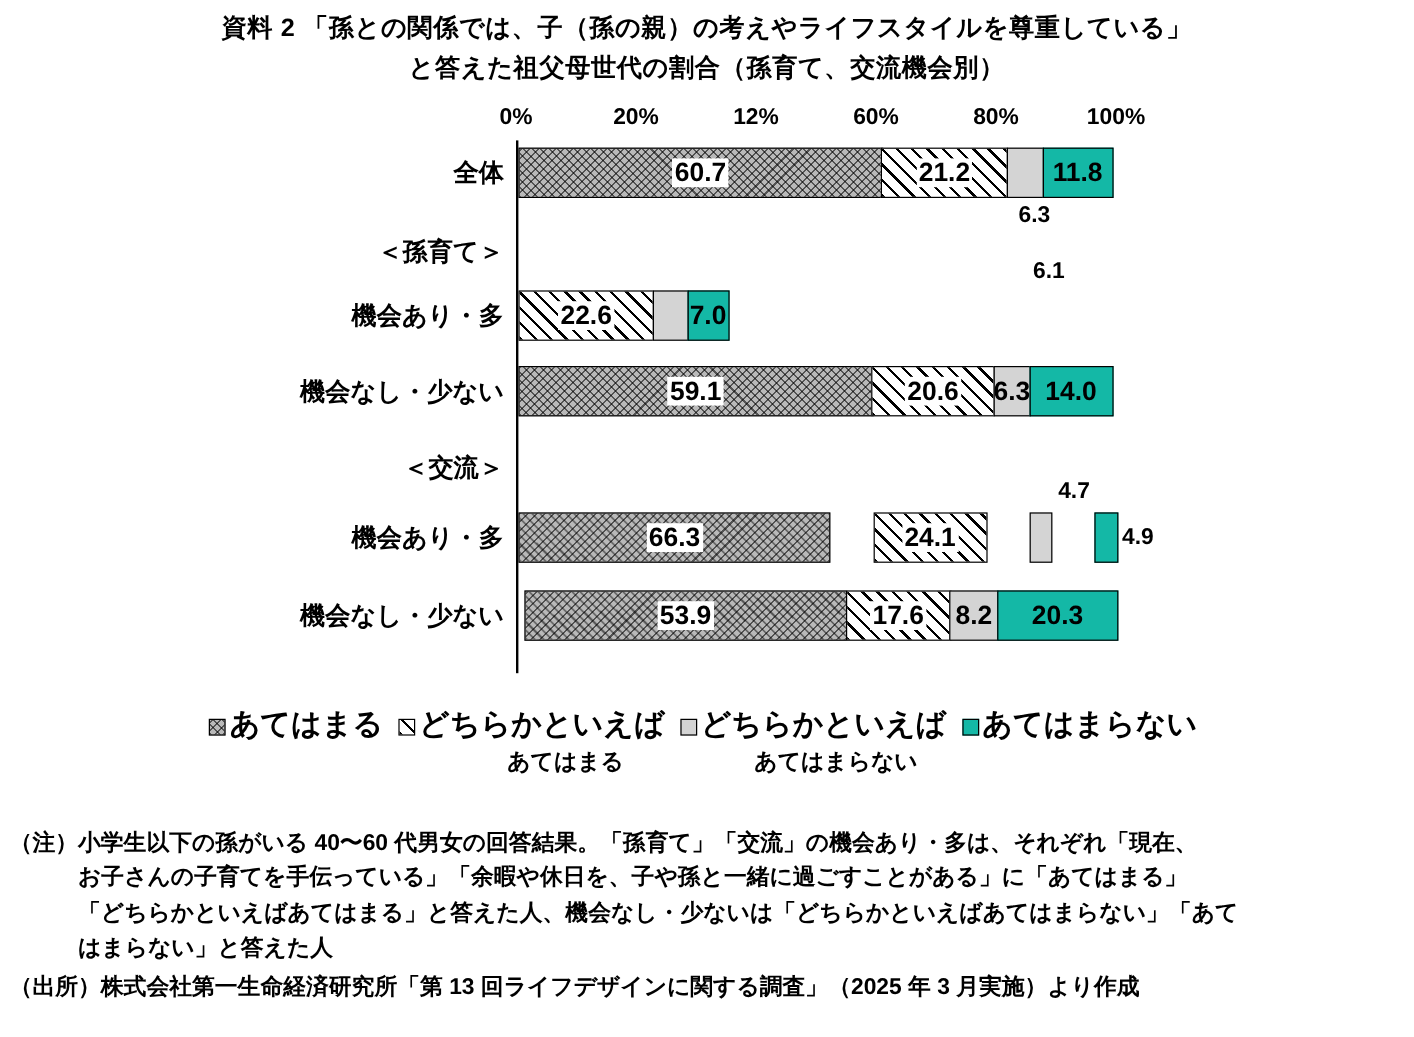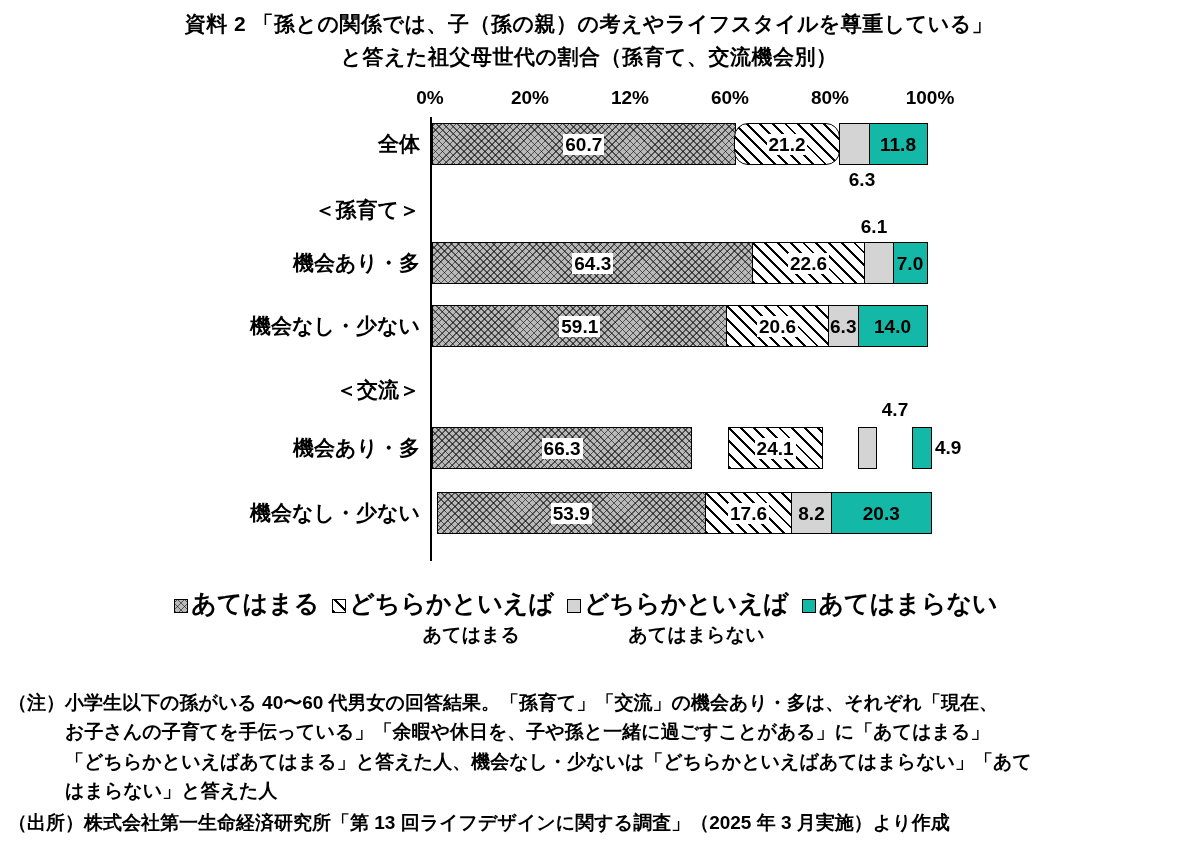--- a/index.html
+++ b/index.html
@@ -118,21 +118,21 @@
       repeating-linear-gradient(45deg, #000 0 2px, #ffffff 2px 9px);
   }
   .fill-gray {
     background-color: #d4d4d4;
   }
   .fill-white {
     background-color: #14b8a6;
   }
 
   .seg-value {
-    font-size: 19px;
+    font-size: 22px;
     font-weight: bold;
     line-height: 1;
     background: #ffffff;
     padding: 1px 2px;
     white-space: nowrap;
     z-index: 2;
   }
   .seg-value.plain {
     background: transparent;
     padding: 0;
@@ -238,41 +238,38 @@
 
   <div class="plot">
 
     <div class="row" style="top:6px;">
       <div class="row-label">全体</div>
       <div class="callout" style="left:430px; top:46px;">6.3</div>
       <div class="bar" style="left:0; width:100%;">
         <div class="seg fill-cross" style="width:60.7%;">
           <span class="seg-value">60.7</span>
         </div>
-        <div class="seg fill-diag" style="width:21.2%;border-radius:14px;">
+        <div class="seg fill-diag" style="width:21.2%;">
           <span class="seg-value">21.2</span>
         </div>
         <div class="seg fill-gray" style="width:6.3%;"></div>
         <div class="seg fill-white" style="width:11.8%;">
           <span class="seg-value plain">11.8</span>
         </div>
       </div>
     </div>
 
     <div class="row" style="top:72px;">
       <div class="section-label">＜孫育て＞</div>
     </div>
 
     <div class="row" style="top:125px;">
       <div class="row-label">機会あり・多</div>
       <div class="callout" style="left:442px; top:-26px;">6.1</div>
       <div class="bar" style="left:0; width:100%;">
-        <div class="seg fill-cross" style="width:64.3%;">
-          <span class="seg-value">64.3</span>
-        </div>
         <div class="seg fill-diag" style="width:22.6%;">
           <span class="seg-value">22.6</span>
         </div>
         <div class="seg fill-gray" style="width:6.1%;"></div>
         <div class="seg fill-white" style="width:7.0%;">
           <span class="seg-value plain">7.0</span>
         </div>
       </div>
     </div>
 

